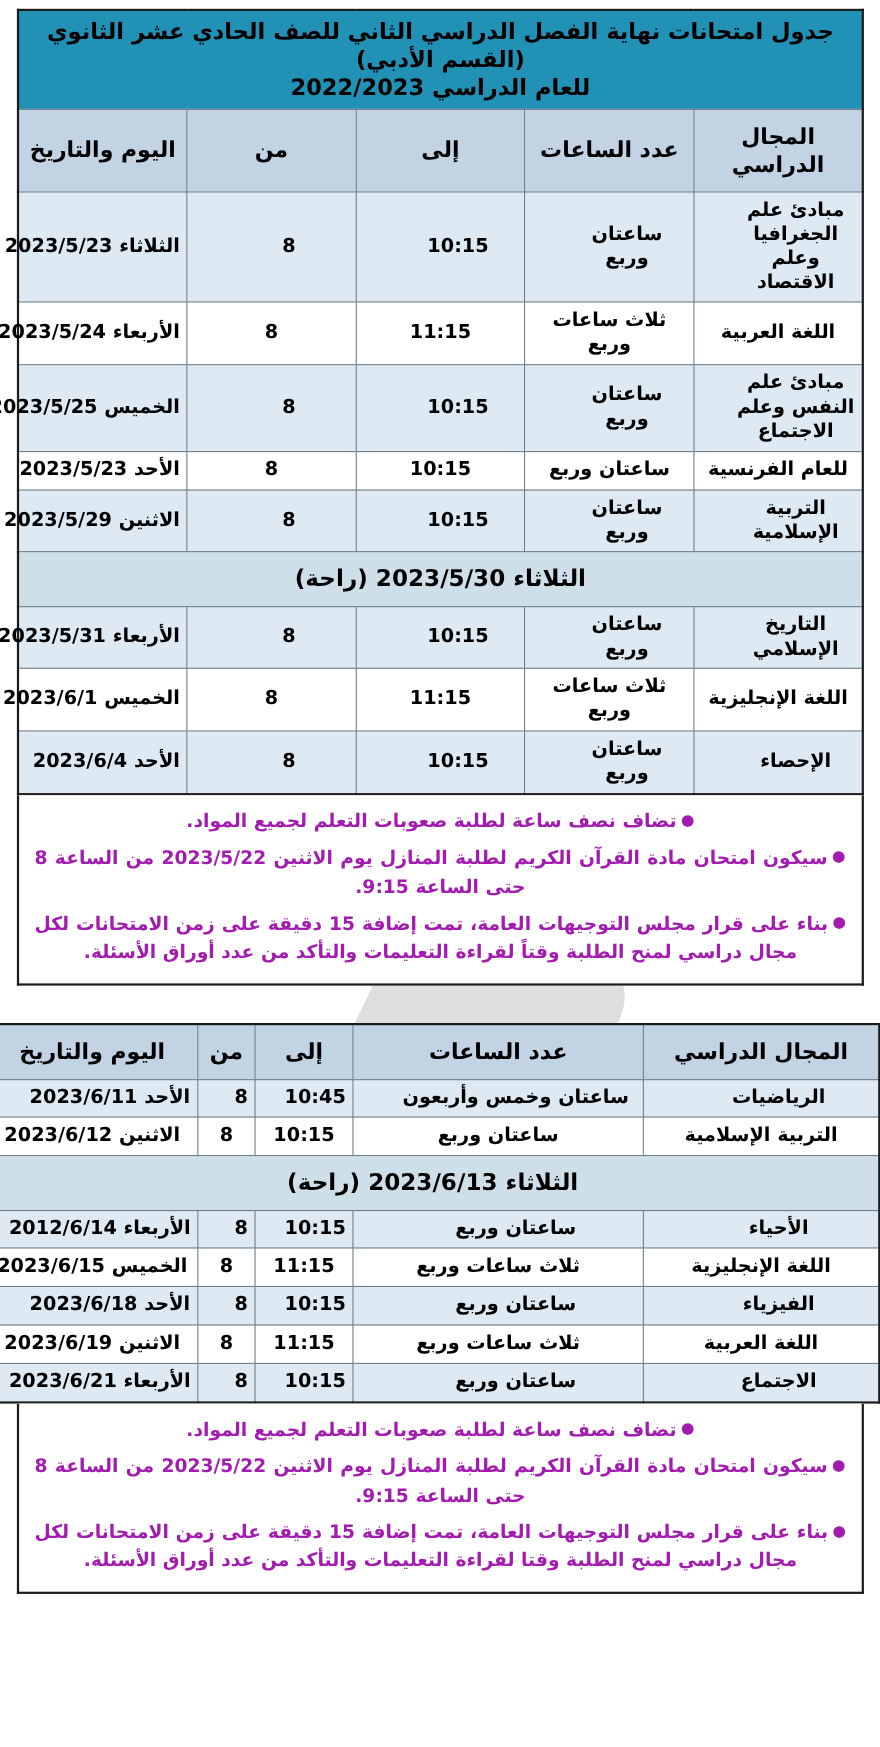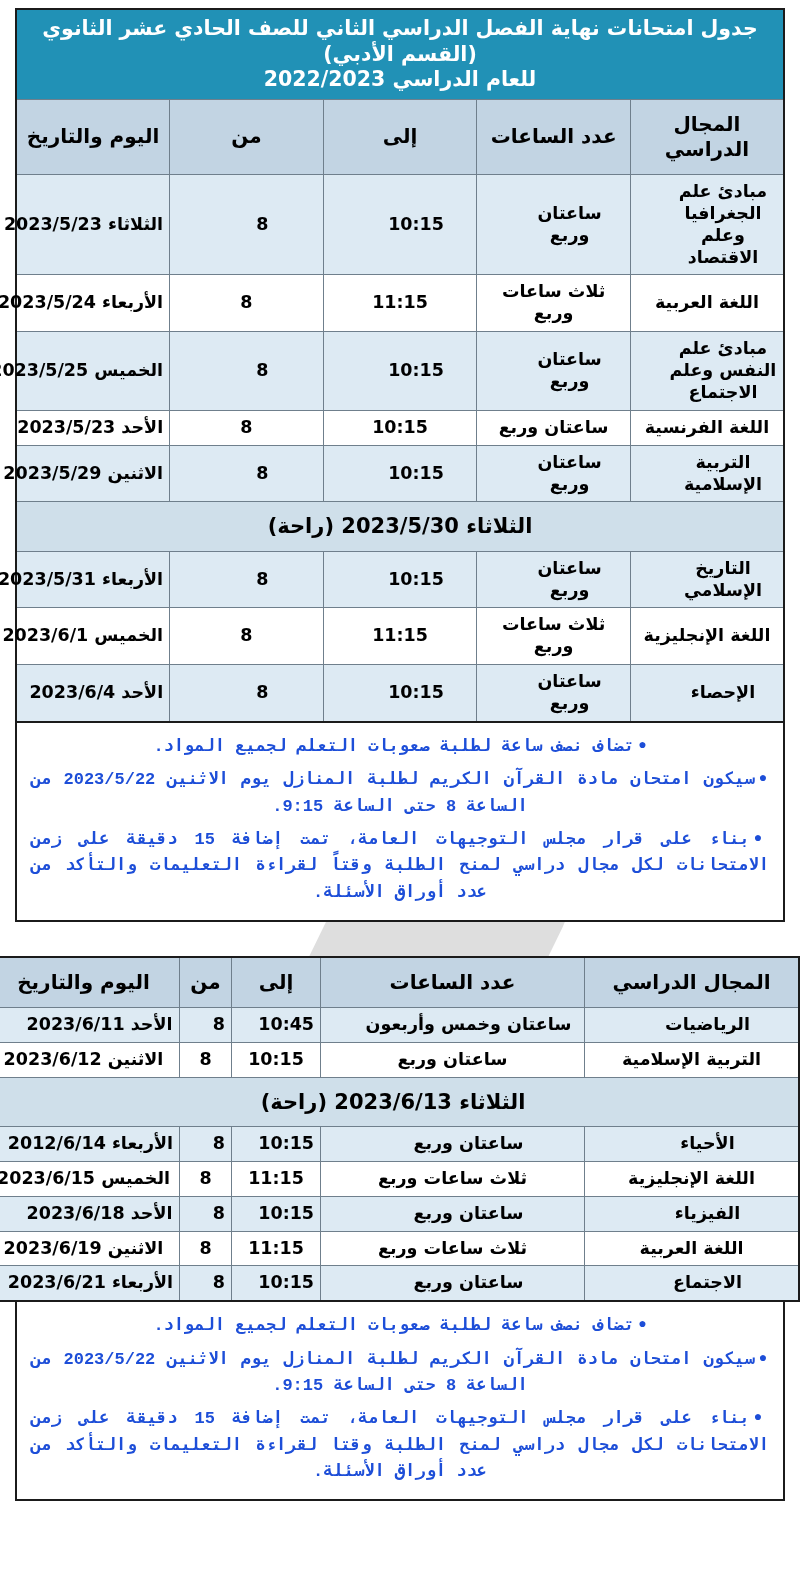--- a/index.html
+++ b/index.html
@@ -65,21 +65,21 @@
     padding:6px 6px;
     text-align:center;
     vertical-align:middle;
     font-weight:bold;
     line-height:1.25;
   }
 
   
   .banner{
     background:#2191b6;
-    color:#ffffff;
+    color:#000000;
     font-size:20.5px;
     line-height:1.3;
     padding:9px 10px 11px 10px;
     border:1px solid #1b1b1b;
     letter-spacing:0;
   }
   .banner .l2{display:block;}
 
   
   .colhead th{
@@ -117,22 +117,21 @@
     padding:8px 14px 12px 14px;
     box-sizing:border-box;
   }
   .note{
     font-size:17px;
     font-weight:bold;
     line-height:1.55;
     text-align:justify;
     text-align-last:center;
     margin:3px 0 7px 0;
-    color:#1d4ed8;
-    font-family:Liberation Mono, monospace;
+    color:#a21caf;
   }
   .note:last-child{margin-bottom:2px;}
   .bullet{font-size:14px;vertical-align:2px;margin-left:4px;}
 
   .gap{height:26px;}
 </style>
 </head>
 <body>
 
 <div class="page">
@@ -174,21 +173,21 @@
             <td class="date">الأربعاء 2023/5/24</td>
           </tr>
           <tr class="odd">
             <td class="subject">مبادئ علم النفس وعلم الاجتماع</td>
             <td class="hours">ساعتان وربع</td>
             <td class="num">10:15</td>
             <td class="num">8</td>
             <td class="date">الخميس 2023/5/25</td>
           </tr>
           <tr class="even">
-            <td class="subject">اللغة الفرنسية</td>
+            <td class="subject">للعام الفرنسية</td>
             <td class="hours">ساعتان وربع</td>
             <td class="num">10:15</td>
             <td class="num">8</td>
             <td class="date">الأحد 2023/5/23</td>
           </tr>
           <tr class="odd">
             <td class="subject">التربية الإسلامية</td>
             <td class="hours">ساعتان وربع</td>
             <td class="num">10:15</td>
             <td class="num">8</td>

